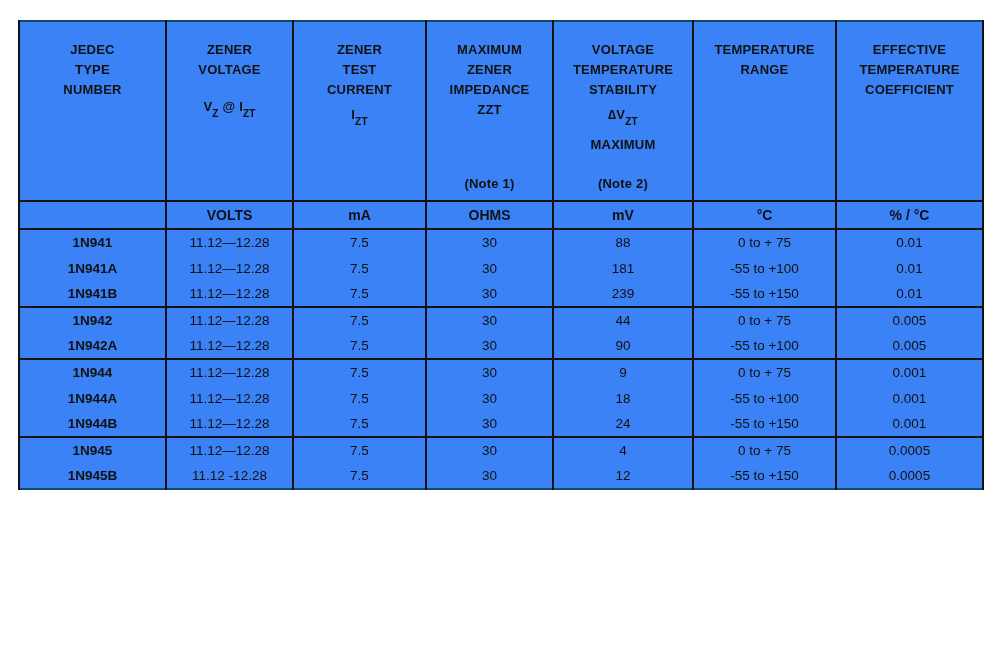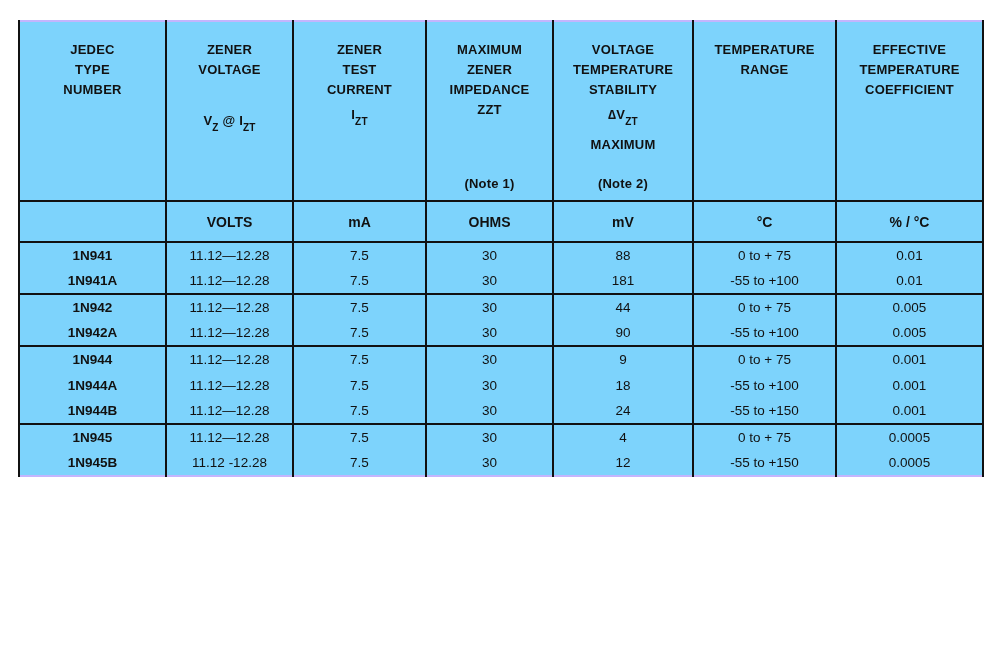--- a/index.html
+++ b/index.html
@@ -17,22 +17,22 @@
     height: 648px;
     background: #ffffff;
   }
   table.spec {
     position: absolute;
     left: 18px;
     top: 20px;
     width: 964px;
     border-collapse: collapse;
     table-layout: fixed;
-    border: 2px solid #c4b5fd;
-    background: #7dd3fc;
+    border: 2px solid #0c4a6e;
+    background: #3b82f6;
   }
   th, td {
     border-left: 2px solid #111111;
     border-right: 2px solid #111111;
     text-align: center;
     padding: 0;
   }
   thead tr.main th {
     height: 180px;
     vertical-align: top;
@@ -43,32 +43,32 @@
     padding-top: 18px;
     padding-bottom: 8px;
   }
   .hstack {
     height: 100%;
     display: flex;
     flex-direction: column;
     align-items: center;
   }
   .hline { line-height: 20px; }
-  .formula { margin-top: 32px; line-height: 18px; }
+  .formula { margin-top: 18px; line-height: 18px; }
   .formula-tight { margin-top: 6px; line-height: 18px; }
   .gapline { margin-top: 6px; line-height: 20px; }
   sub {
     font-size: 10px;
     font-weight: bold;
     position: relative;
     top: 2px;
   }
   .note { margin-top: auto; line-height: 16px; }
   thead tr.units th {
-    height: 41px;
+    height: 28px;
     font-size: 14px;
     font-weight: bold;
     vertical-align: middle;
     border-bottom: 2px solid #111111;
   }
   tbody.group { border-top: 2px solid #111111; padding-left: 36px; }
   tbody.group td {
     height: 26px;
     font-size: 13.5px;
     vertical-align: middle;
@@ -169,20 +169,29 @@
         </tr>
         <tr>
           <td class="type">1N941A</td>
           <td>11.12—12.28</td>
           <td>7.5</td>
           <td>30</td>
           <td>181</td>
           <td>-55 to +100</td>
           <td>0.01</td>
         </tr>
+        <tr>
+          <td class="type">1N941B</td>
+          <td>11.12—12.28</td>
+          <td>7.5</td>
+          <td>30</td>
+          <td>239</td>
+          <td>-55 to +150</td>
+          <td>0.01</td>
+        </tr>
       </tbody>
       <tbody class="group">
         <tr>
           <td class="type">1N942</td>
           <td>11.12—12.28</td>
           <td>7.5</td>
           <td>30</td>
           <td>44</td>
           <td>0 to + 75</td>
           <td>0.005</td>

